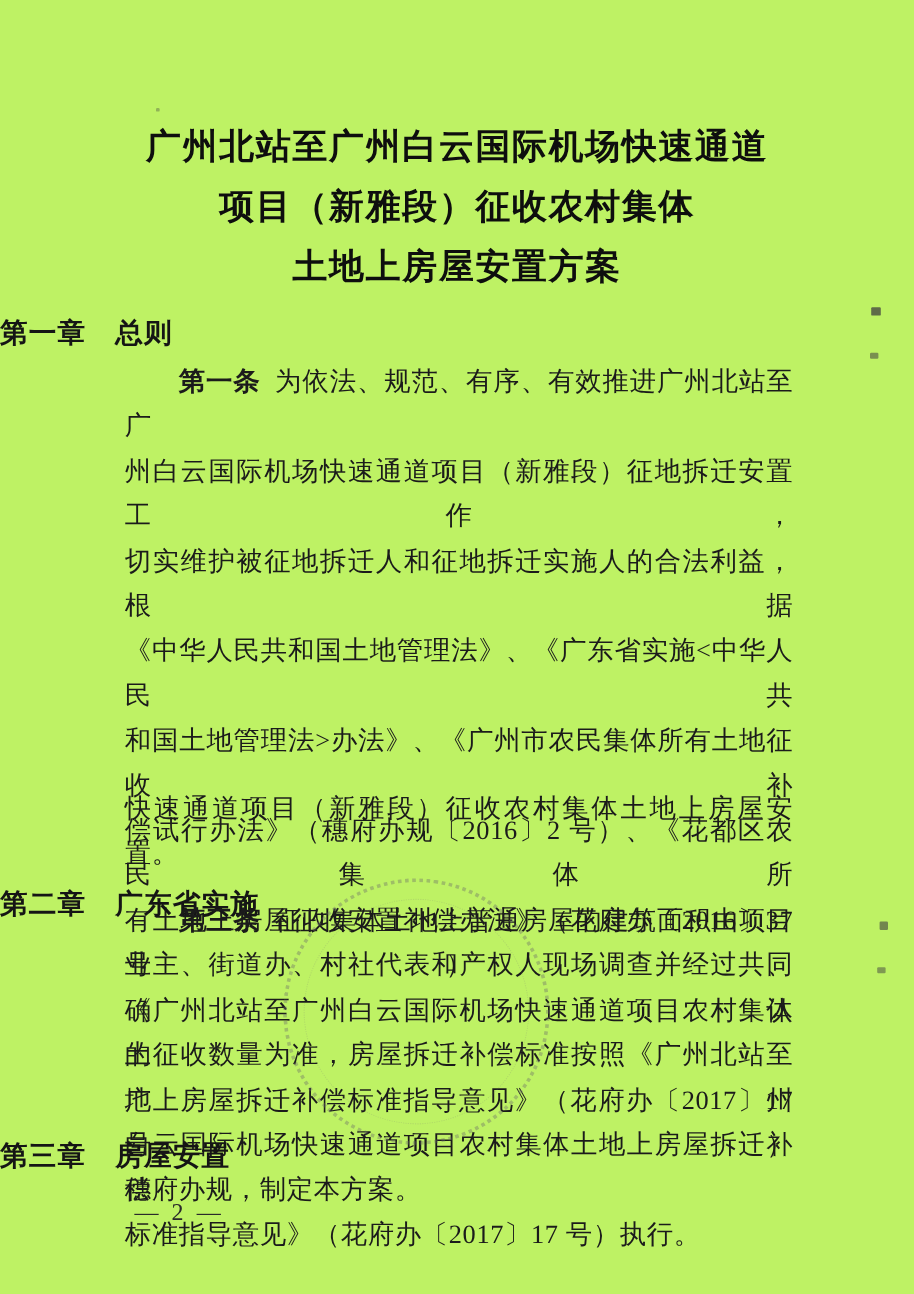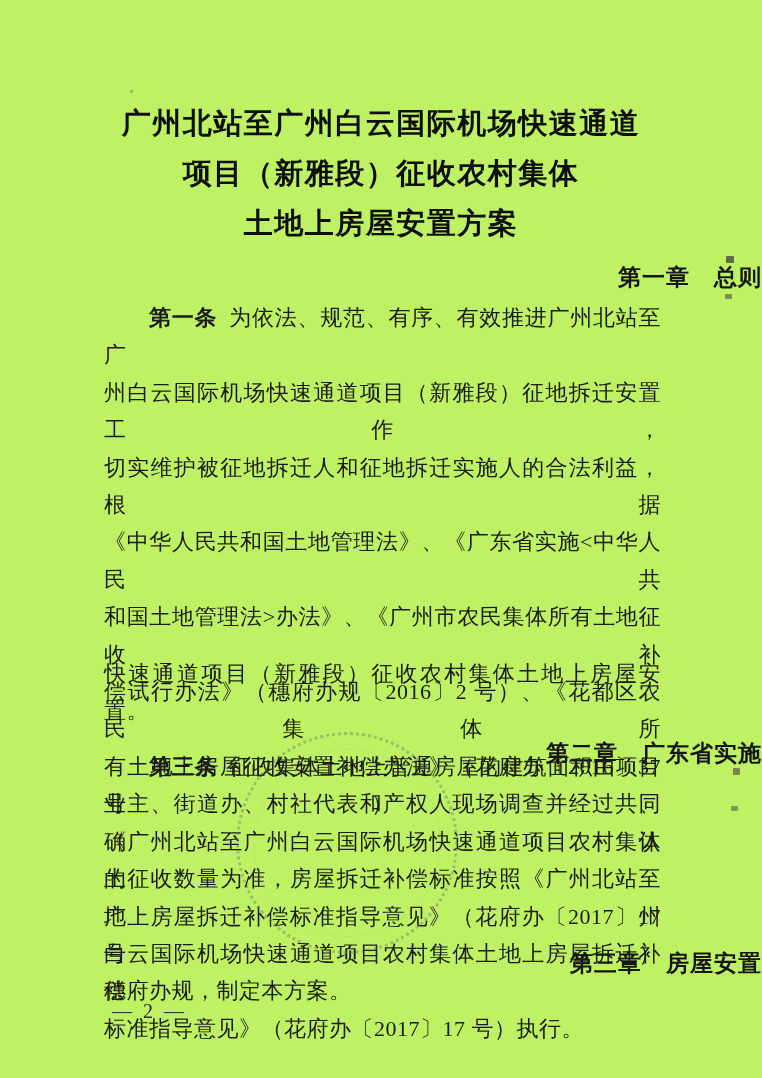--- a/index.html
+++ b/index.html
@@ -16,21 +16,21 @@
     position:absolute; top:98px; left:0; right:0;
     text-align:center;
     font-weight:bold;
     font-size:29px;
     line-height:50px;
     letter-spacing:1.5px;
     color:#0e0e0e;
   }
   .chapter-heading {
     position:absolute; left:0; right:0;
-    text-align:right;
+    text-align:left;
     font-weight:bold;
     font-size:23px;
     letter-spacing:1px;
     color:#151515;
   }
   .para {
     position:absolute;
     left:104px; width:557px;
     font-size:22px;
     line-height:37.4px;

